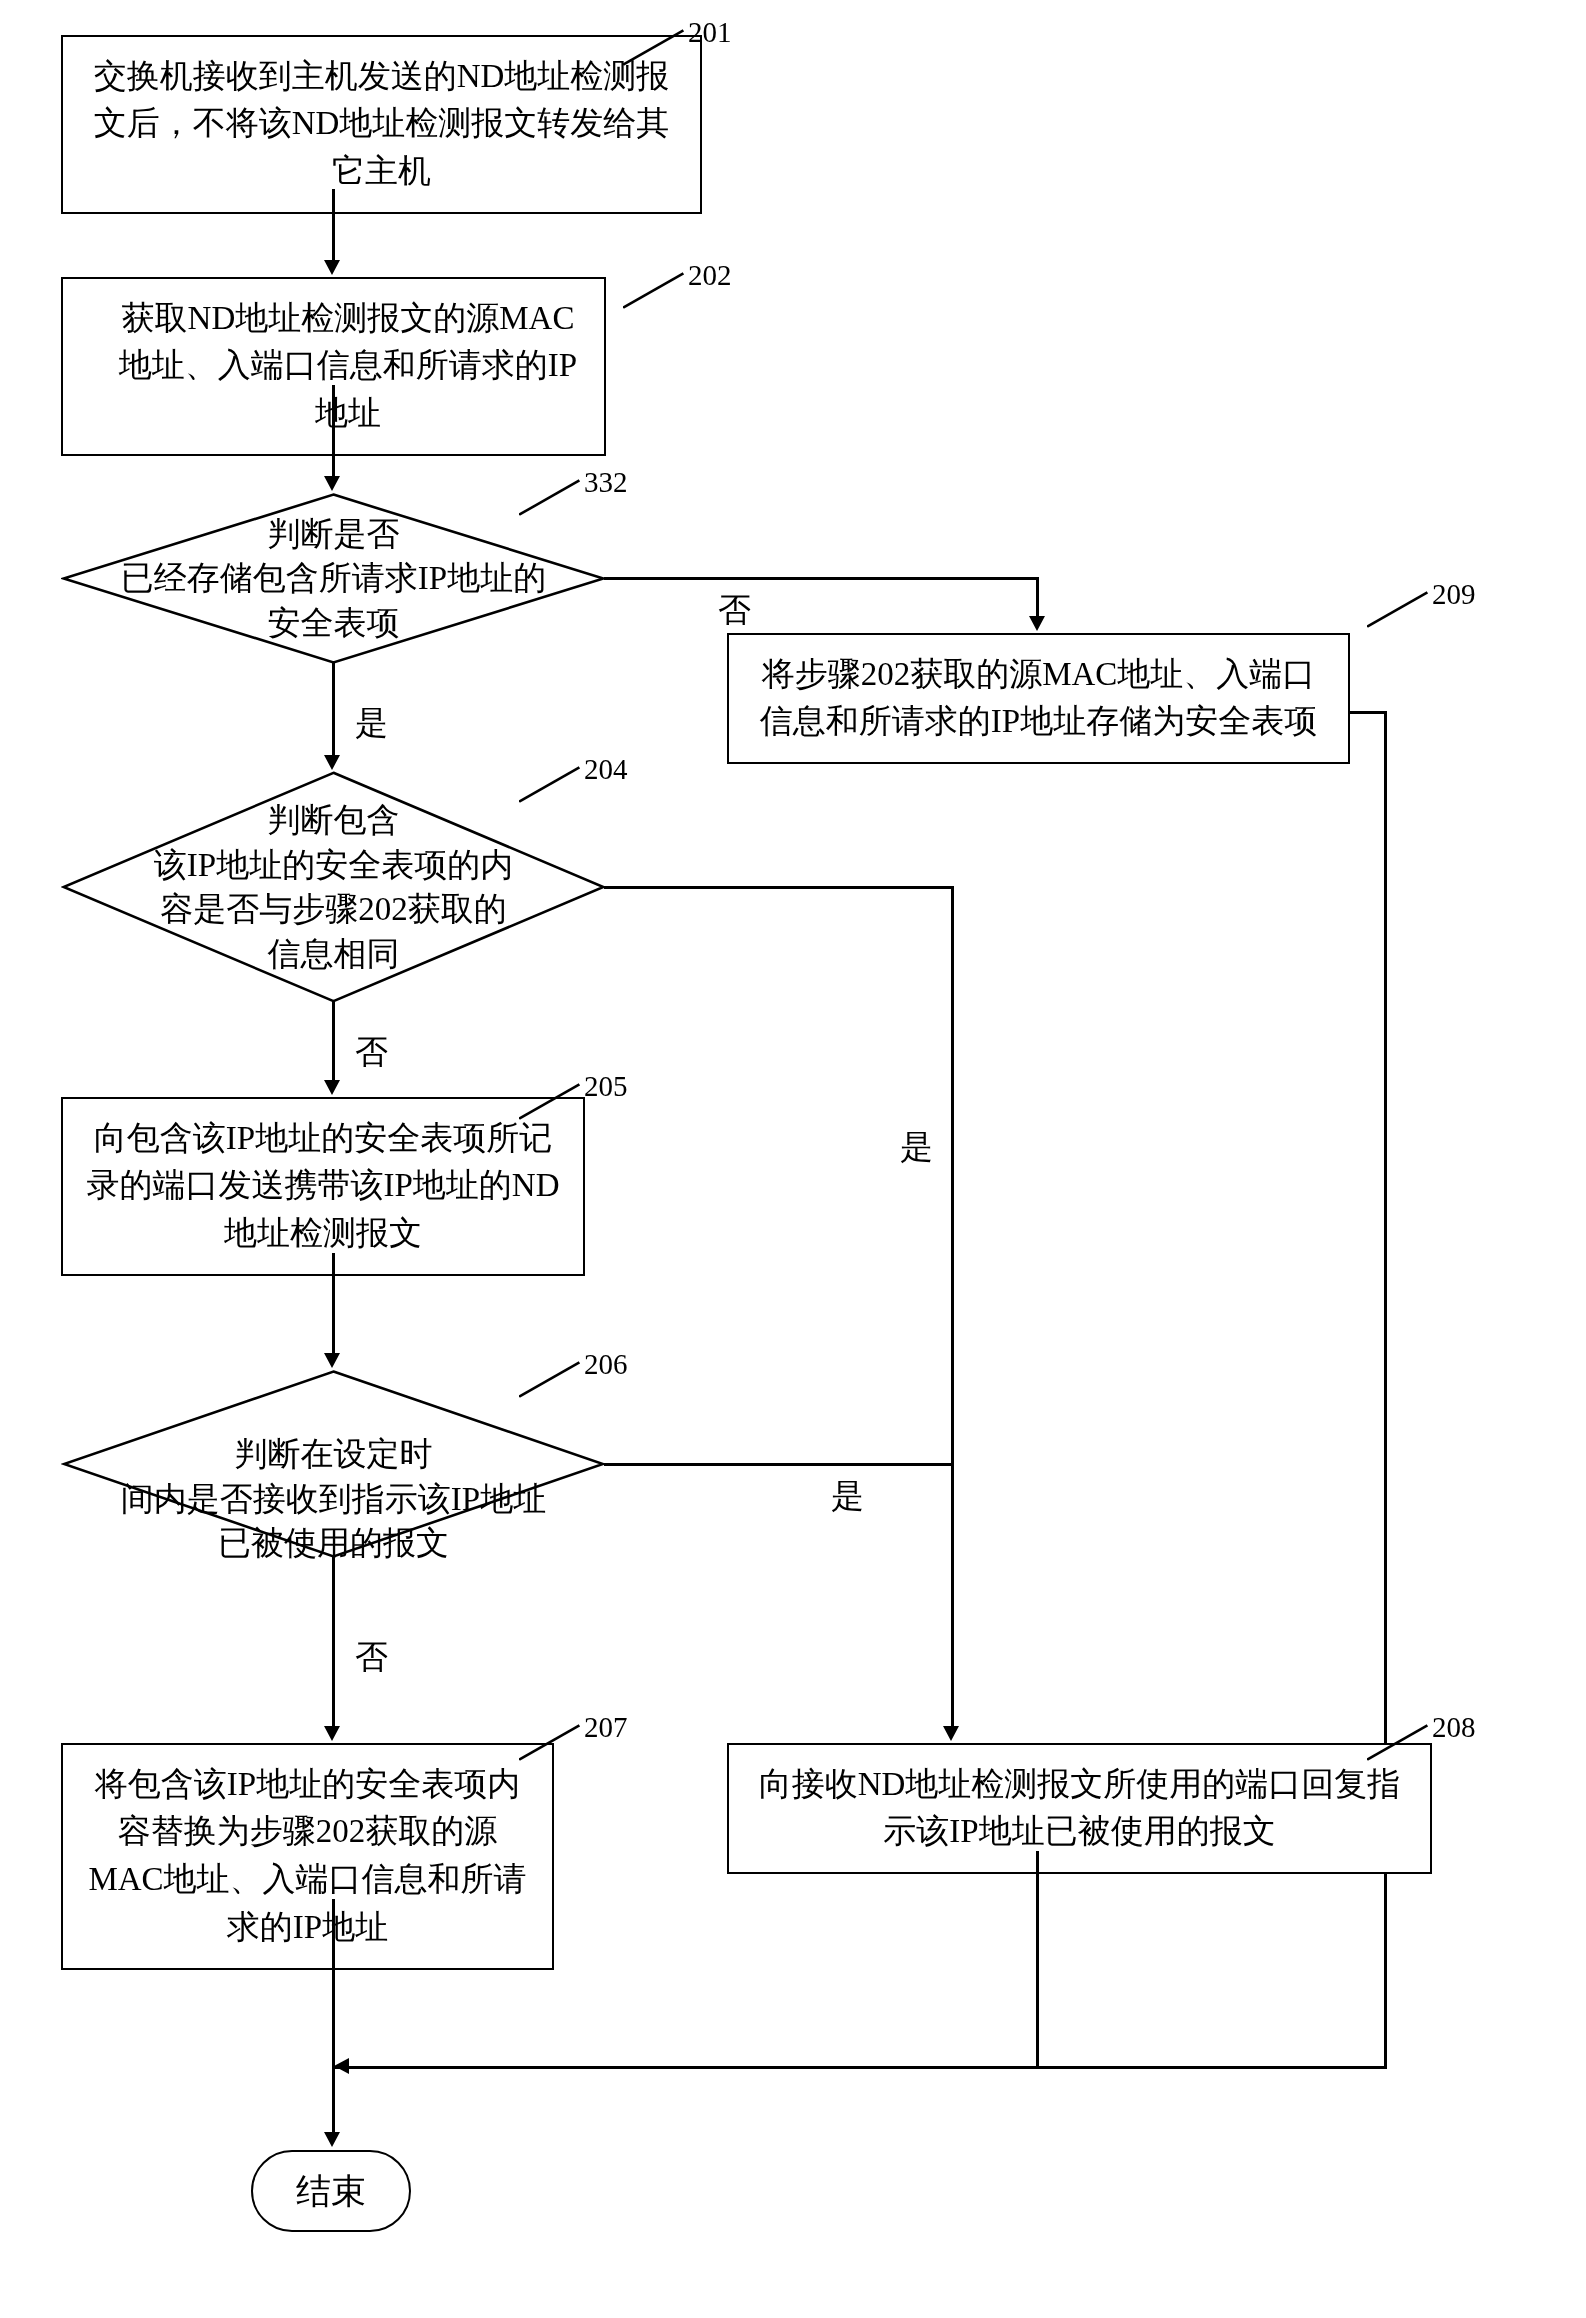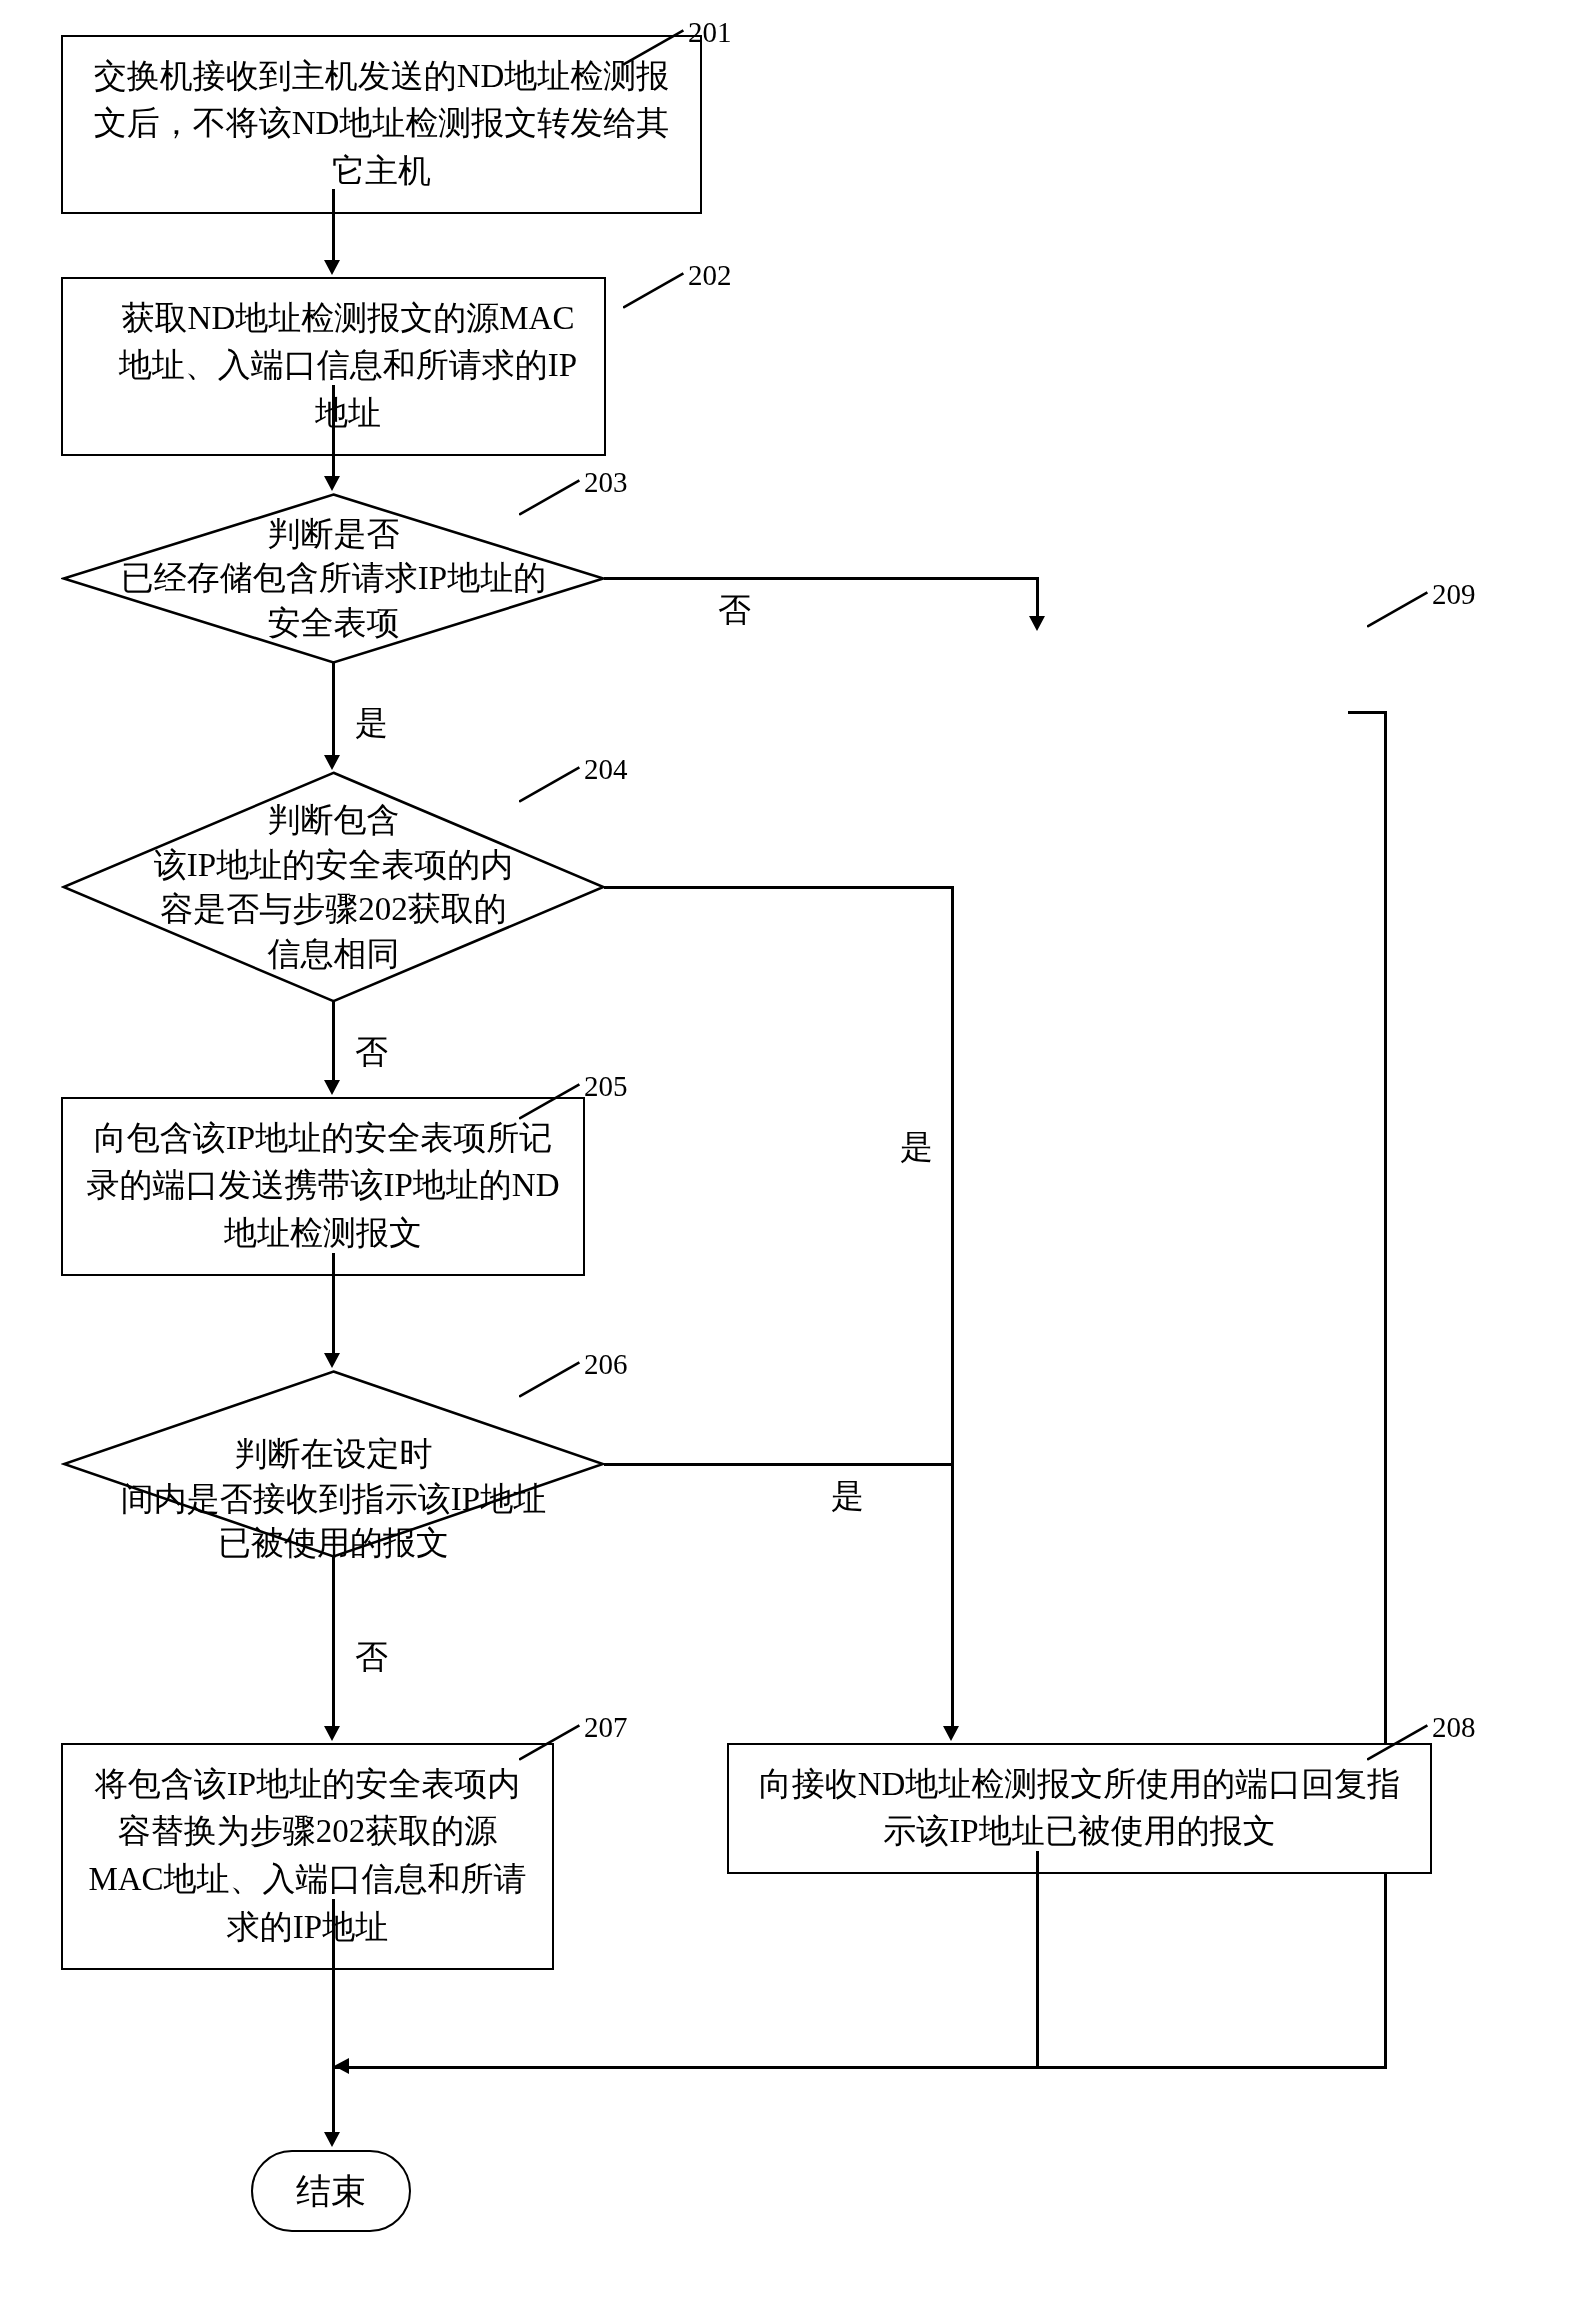--- a/index.html
+++ b/index.html
@@ -114,32 +114,35 @@
       <path d="M315,3 L627,100 L315,197 L3,100 Z" fill="#fff" stroke="#000" stroke-width="3"></path>
     </svg>
     <div class="dtext" style="white-space:pre-line;">判断是否
 已经存储包含所请求IP地址的
 安全表项</div>
   </div>
   <div class="label" style="left:484px; top:441px;">
     <svg width="95" height="43" viewBox="0 0 110 50">
         <path d="M0,45 L70,5" stroke="#000" stroke-width="3" fill="none"></path>
       </svg>
-    <span style="position:absolute; left:65px; top:-10.4px;">203</span>
+    <span style="position:absolute; left:65px; top:-10.4px;">332</span>
   </div>
 
   <div class="arrow-line" style="left:569px; top:542px; width:434px; height:2.6px;"></div>
   <div class="arrow-line" style="left:1001px; top:542px; width:2.6px; height:42px;"></div>
   <div class="arrow-head arrow-down" style="left:994px; top:581px;"></div>
   <div class="branch-label" style="left:683px; top:553px;">否</div>
 
   <div class="arrow-line" style="left:297px; top:628px; width:2.6px; height:95px;"></div>
   <div class="arrow-head arrow-down" style="left:289px; top:720px;"></div>
   <div class="branch-label" style="left:320px; top:666px;">是</div>
 
+  <div class="process" style="left:692px; top:598px; width:623px;">
+    <span>将步骤202获取的源MAC地址、入端口信息和所请求的IP地址存储为安全表项</span>
+  </div>
   <div class="label" style="left:1332px; top:553px;">
     <svg width="95" height="43" viewBox="0 0 110 50">
         <path d="M0,45 L70,5" stroke="#000" stroke-width="3" fill="none"></path>
       </svg>
     <span style="position:absolute; left:65px; top:-10.4px;">209</span>
   </div>
 
   <div class="arrow-line" style="left:1349px; top:752px; width:2.6px; height:1280px;"></div>
   <div class="arrow-line" style="left:1313px; top:676px; width:39px; height:2.6px;"></div>
   <div class="arrow-line" style="left:1349px; top:676px; width:2.6px; height:78px;"></div>

